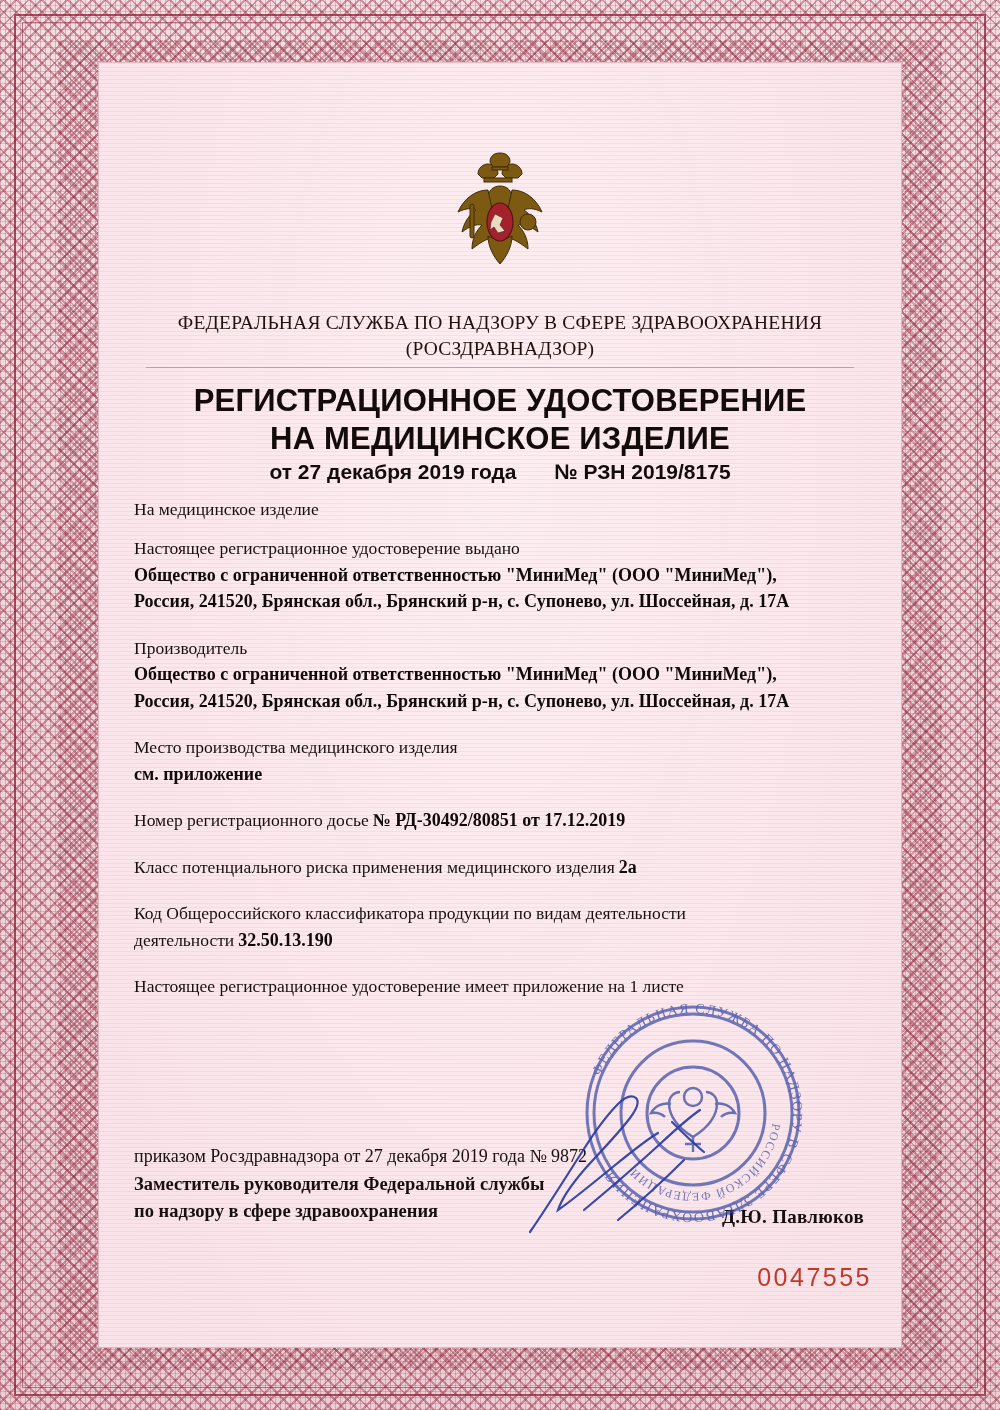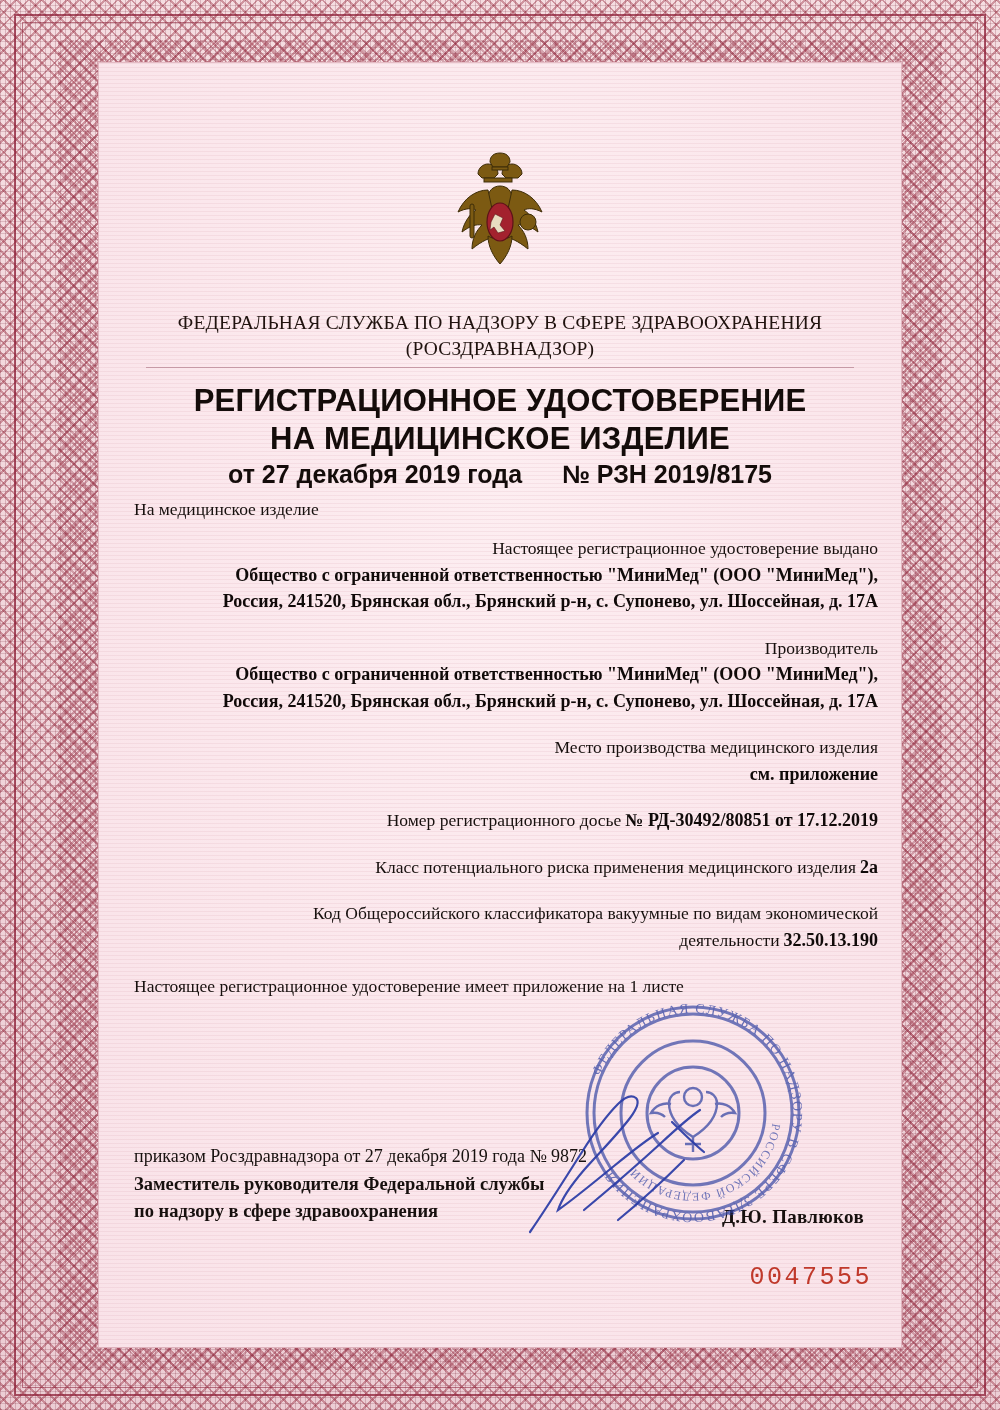--- a/index.html
+++ b/index.html
@@ -133,21 +133,21 @@
     color: #140c0a;
     letter-spacing: .2px;
   }
   .docline {
     position: absolute;
     left: 40px; right: 40px;
     top: 398px;
     text-align: center;
     font-family: "Liberation Sans", sans-serif;
     font-weight: bold;
-    font-size: 25px;
+    font-size: 21px;
     color: #140c0a;
   }
   .docline .sp { display: inline-block; width: 26px; }
 
   
   .fields {
     position: absolute;
     left: 36px;
     right: 24px;
     top: 434px;
@@ -159,21 +159,21 @@
     line-height: 1.5;
     color: #17100e;
   }
   .val {
     font-size: 18px;
     font-weight: bold;
     line-height: 1.48;
     color: #100a09;
   }
   .inline .lbl, .inline .val { display: inline; }
-  .gap-lg { margin-bottom: 20px; text-align: right; }
+  .gap-lg { margin-bottom: 20px; }
 
   
   .signblock {
     position: absolute;
     left: 36px;
     right: 24px;
     bottom: 122px;
     color: #17100e;
   }
   .order-line { font-size: 18px; line-height: 1.52; margin-top: 36px; }
@@ -208,21 +208,21 @@
     width: 230px;
     height: 180px;
     pointer-events: none;
   }
 
   
   .serial {
     position: absolute;
     right: 30px;
     bottom: 56px;
-    font-family: Liberation Mono, monospace;
+    font-family: Liberation Sans, sans-serif;
     font-size: 25px;
     letter-spacing: 2.5px;
     color: #c0392b;
   }
 </style>
 </head>
 <body>
 
 <div class="page">
 
@@ -307,21 +307,21 @@
           <span class="lbl">Номер регистрационного досье</span>
           <span class="val">№ РД-30492/80851 от 17.12.2019</span>
         </div>
 
         <div class="field inline gap-lg">
           <span class="lbl">Класс потенциального риска применения медицинского изделия</span>
           <span class="val">2а</span>
         </div>
 
         <div class="field gap-lg">
-          <div class="lbl">Код Общероссийского классификатора вакуумные по видам экономической</div>
+          <div class="lbl">Код Общероссийского классификатора продукции по видам деятельности</div>
           <div class="inline">
             <span class="lbl">деятельности</span>
             <span class="val">32.50.13.190</span>
           </div>
         </div>
 
         <div class="field">
           <div class="lbl">Настоящее регистрационное удостоверение имеет приложение на 1 листе</div>
         </div>
 

